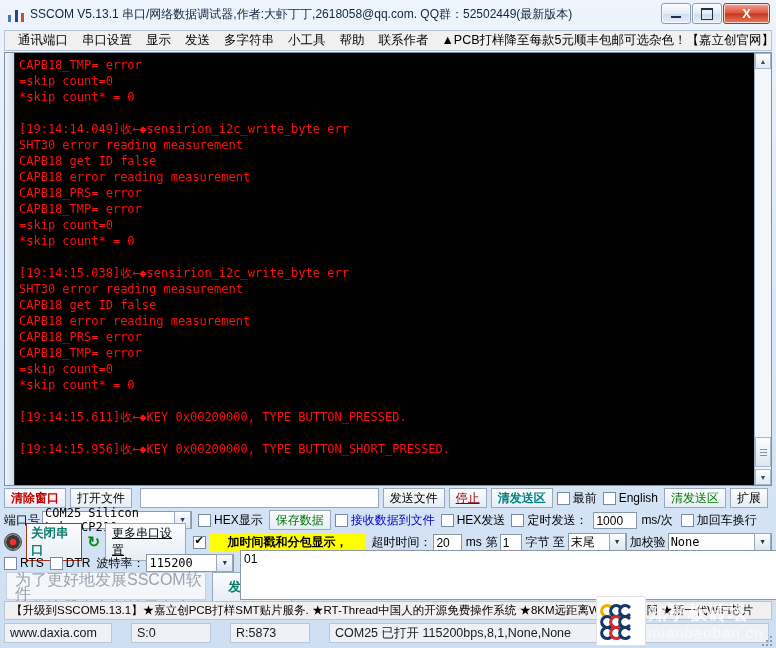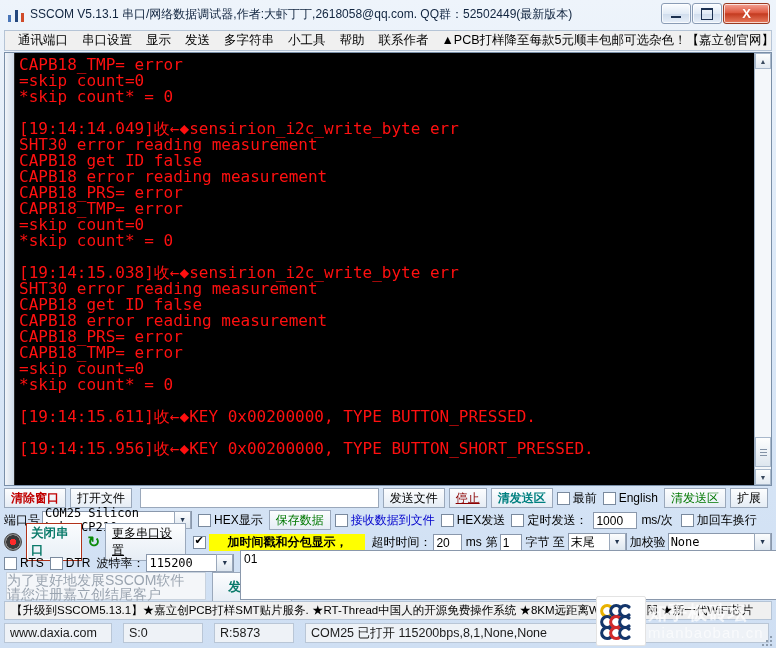--- a/index.html
+++ b/index.html
@@ -66,21 +66,21 @@
     background:#000; border:1px solid #7a8fa8; box-sizing:border-box;
     display:flex;
   }
   .term-left-rail {
     width:9px; background: linear-gradient(90deg,#f2f5f9,#cfdbe9);
     border-right:1px solid #2a2a2a; flex:none;
   }
   .term {
     flex:1; overflow:hidden; background:#000;
     font-family: "DejaVu Sans Mono", "Liberation Mono", monospace;
-    font-size: 16px; line-height: 16px; color:#ff1010;
+    font-size: 12px; line-height: 16px; color:#ff1010;
     padding: 4px 0 0 4px; white-space: pre;
   }
   .term .ln { height:16px; }
   .term .blank { height:16px; }
 
   
   .vsb {
     width:16px; flex:none; background:#f0f0f0;
     border-left:1px solid #9eb0c4;
     display:flex; flex-direction:column; justify-content:space-between;
@@ -159,22 +159,22 @@
     border:1px solid #b0321a; color:#0a7a6a; font-weight:bold; font-size:12.5px;
     padding:1px 4px; background:linear-gradient(180deg,#fafcfe,#e8eff6);
     box-shadow: inset 0 0 0 1px #fff;
   }
   .moreset {
     border:1px solid #9aa8bb; background:linear-gradient(180deg,#fcfdfe,#e6edf5);
     padding:1px 6px; font-size:12px; text-decoration:underline;
   }
   .adbox {
     position:absolute; left:6px; top:572px; width:200px; height:28px;
-    color:#9aa4b0; font-size:14px; line-height:14px; border:1px solid #c8d2de;
-    background:#f4f6f9; box-sizing:border-box; padding-left:0;
+    color:#9aa4b0; font-size:16px; line-height:14px; border:1px solid #c8d2de;
+    background:#f4f6f9; box-sizing:border-box; padding-left:8px;
   }
   .sendbtn {
     position:absolute; left:212px; top:572px; width:78px; height:28px;
     border:1px solid #9aa8bb; background:linear-gradient(180deg,#fcfdfe,#e6edf5);
     color:#0a7a6a; font-weight:bold; font-size:13px; letter-spacing:6px;
     display:flex; align-items:center; justify-content:center;
   }
   .bigtext {
     position:absolute; left:240px; top:550px; width:624px; height:50px;
     background:#fff; border:1px solid #8a98ac; box-sizing:border-box;
@@ -185,21 +185,21 @@
   .adstrip {
     position:absolute; left:4px; top:601px; width:768px; height:19px;
     background:#f0f0f0; border:1px solid #b5c4d6; box-sizing:border-box;
     font-size:11.5px; display:flex; align-items:center; padding-left:6px;
     white-space:nowrap; overflow:hidden; color:#000;
     font-family:"Liberation Sans", sans-serif;
   }
   
   .statusbar {
     position:absolute; left:4px; top:622px; width:768px; height:22px;
-    display:flex; align-items:center; gap:8px;
+    display:flex; align-items:center; gap:16px;
   }
   .scell {
     height:20px; border:1px solid #b9c6d6; background:#eef2f7;
     box-sizing:border-box; font-size:12.5px; color:#1a1a1a;
     display:flex; align-items:center; padding-left:5px; margin-right:3px;
     font-family:"Liberation Sans", sans-serif;
   }
   .resize-grip {
     position:absolute; right:4px; bottom:2px; width:14px; height:14px;
   }

